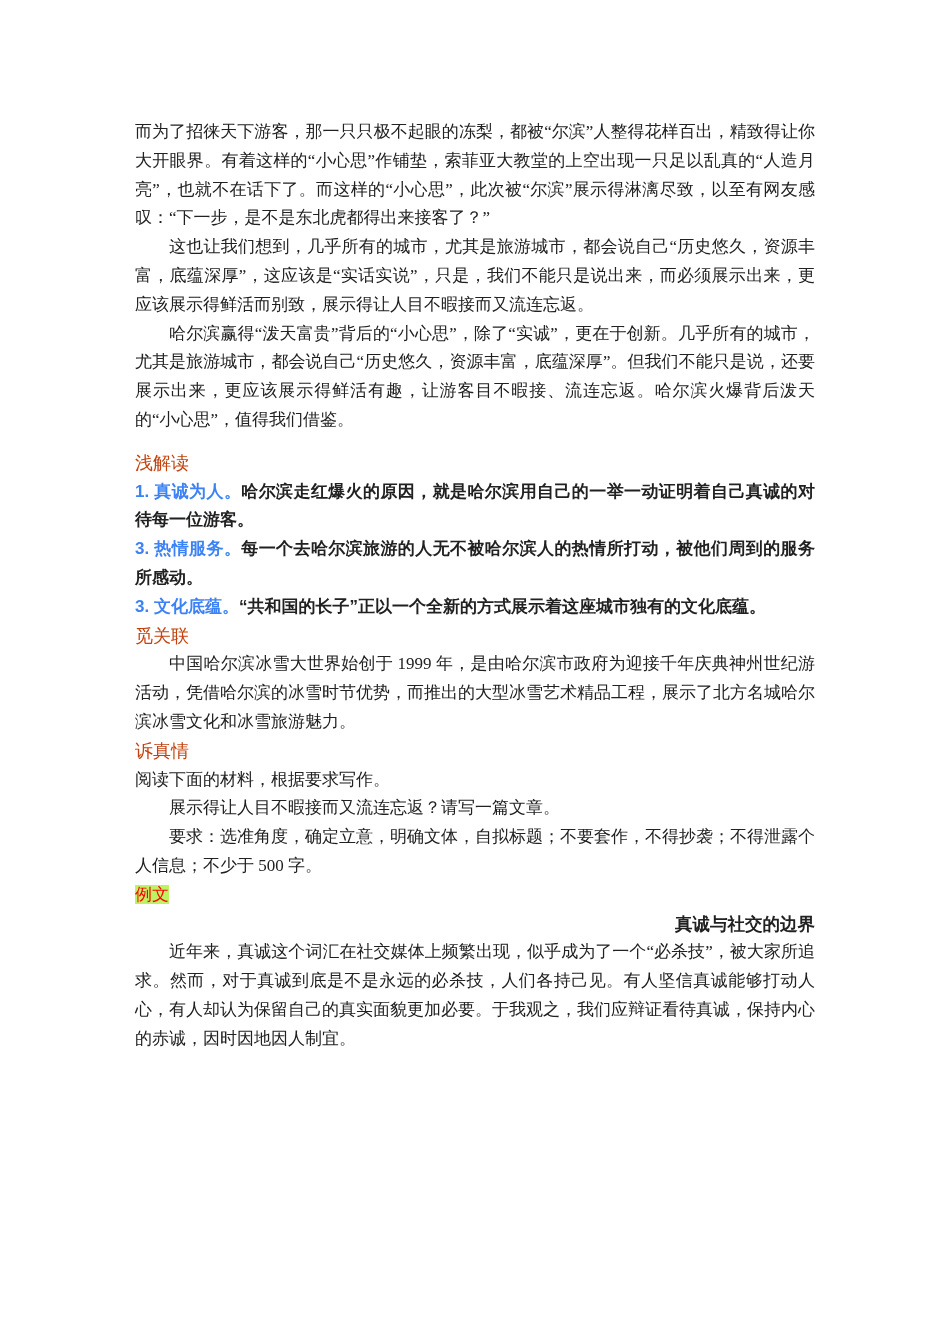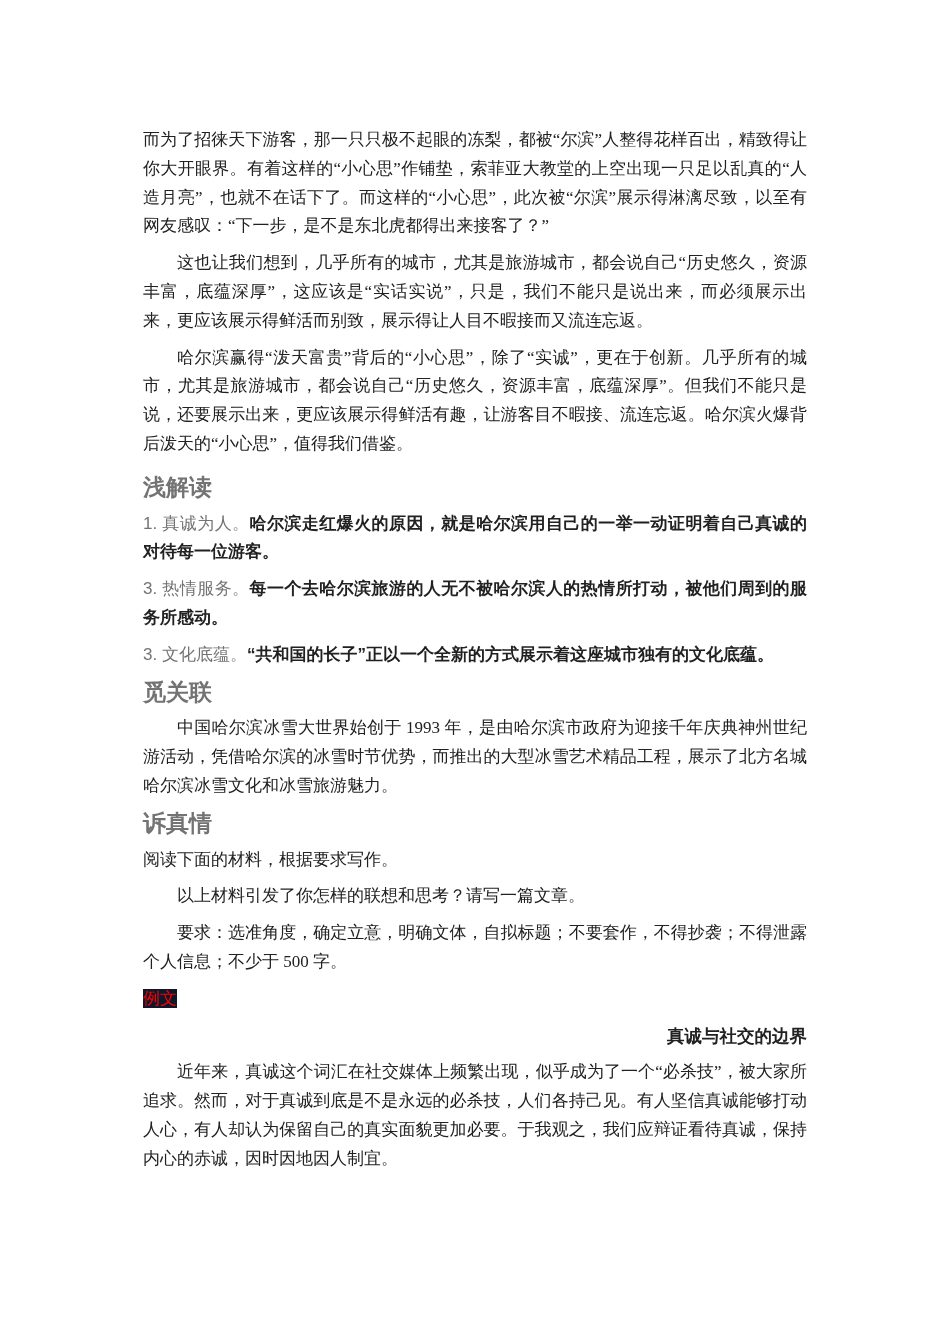--- a/index.html
+++ b/index.html
@@ -14,46 +14,46 @@
   }
   .content {
     position: absolute;
     left: 135px;
     top: 118px;
     width: 680px;
     font-size: 17px;
     line-height: 28.8px;
     text-align: justify;
   }
-  .content p { margin: 8px; }
+  .content p { margin: 0; }
   .para-gap { margin-bottom: 28.8px; }
   .indent { text-indent: 2em; }
   .sec-heading {
-    color: #737373;
-    font-weight: bold;
+    color: #c2410c;
+    font-weight: normal;
     font-family: "Liberation Sans", "DejaVu Sans", sans-serif;
-    font-size: 23px;
+    font-size: 18px;
   }
   .space-before { margin-top: 14px !important; }
   .blue-label {
-    color: #737373;
-    font-weight: normal;
+    color: #3b82f6;
+    font-weight: bold;
     font-family: "Liberation Sans", "DejaVu Sans", sans-serif;
   }
   .bold-body {
     font-weight: bold;
     font-family: "Liberation Sans", "DejaVu Sans", sans-serif;
   }
   .kaiti {
     font-style: italic;
     font-family: "Liberation Serif", "DejaVu Serif", serif;
   }
   .tag-hl {
     color: #ff0000;
-    background: #0f172a;
+    background: #bef264;
     font-family: Liberation Sans, sans-serif;
   }
   .essay-title {
     text-align: right;
     font-weight: bold;
     font-family: "Liberation Sans", "DejaVu Sans", sans-serif;
     font-size: 17.5px;
   }
 </style>
 </head>
@@ -71,28 +71,28 @@
     <p class="sec-heading space-before">浅解读</p>
 
     <p><span class="blue-label">1. 真诚为人。</span><span class="bold-body">哈尔滨走红爆火的原因，就是哈尔滨用自己的一举一动证明着自己真诚的对待每一位游客。</span></p>
 
     <p><span class="blue-label">3. 热情服务。</span><span class="bold-body">每一个去哈尔滨旅游的人无不被哈尔滨人的热情所打动，被他们周到的服务所感动。</span></p>
 
     <p><span class="blue-label">3. 文化底蕴。</span><span class="bold-body">“共和国的长子”正以一个全新的方式展示着这座城市独有的文化底蕴。</span></p>
 
     <p class="sec-heading">觅关联</p>
 
-    <p class="indent">中国哈尔滨冰雪大世界始创于 1993 年，是由哈尔滨市政府为迎接千年庆典神州世纪游活动，凭借哈尔滨的冰雪时节优势，而推出的大型冰雪艺术精品工程，展示了北方名城哈尔滨冰雪文化和冰雪旅游魅力。</p>
+    <p class="indent">中国哈尔滨冰雪大世界始创于 1999 年，是由哈尔滨市政府为迎接千年庆典神州世纪游活动，凭借哈尔滨的冰雪时节优势，而推出的大型冰雪艺术精品工程，展示了北方名城哈尔滨冰雪文化和冰雪旅游魅力。</p>
 
     <p class="sec-heading">诉真情</p>
 
     <p>阅读下面的材料，根据要求写作。</p>
 
 
-    <p class="indent">以上材料引发了你怎样的联想和思考？请写一篇文章。</p>
+    <p class="indent">展示得让人目不暇接而又流连忘返？请写一篇文章。</p>
 
     <p class="indent">要求：选准角度，确定立意，明确文体，自拟标题；不要套作，不得抄袭；不得泄露个人信息；不少于 500 字。</p>
 
     <p><span class="tag-hl">例文</span></p>
 
     <p class="essay-title">真诚与社交的边界</p>
 
     <p class="indent">近年来，真诚这个词汇在社交媒体上频繁出现，似乎成为了一个“必杀技”，被大家所追求。然而，对于真诚到底是不是永远的必杀技，人们各持己见。有人坚信真诚能够打动人心，有人却认为保留自己的真实面貌更加必要。于我观之，我们应辩证看待真诚，保持内心的赤诚，因时因地因人制宜。</p>
 
   </div>

